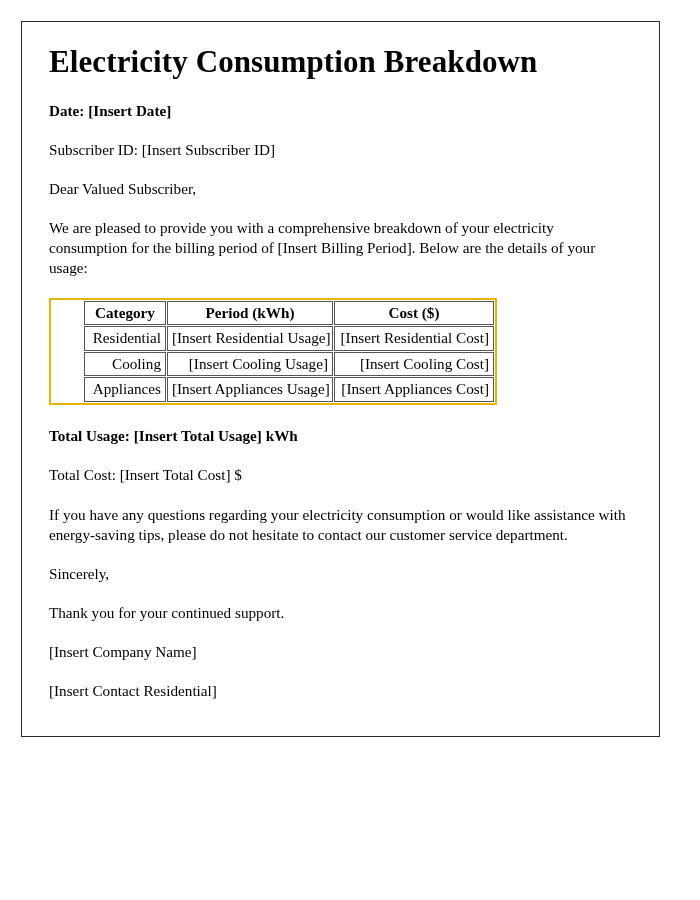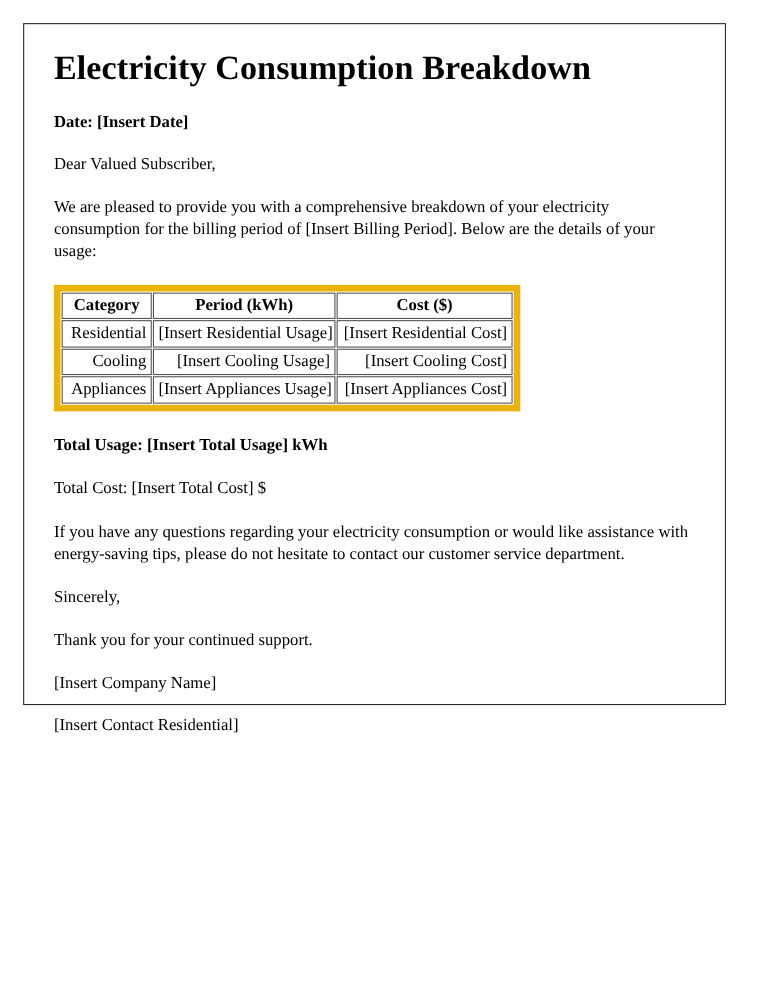--- a/index.html
+++ b/index.html
@@ -16,21 +16,21 @@
     color: #000000;
     -webkit-font-smoothing: antialiased;
   }
 
   
   .page-frame {
     position: absolute;
     left: 21px;
     top: 21px;
     width: 639px;
-    height: 620px;
+    height: 716px;
     border: 1px solid #2b2b2b;
     box-sizing: border-box;
     background: #ffffff;
   }
 
   .page-content {
     position: absolute;
     left: 27px;
     top: 22px;
     width: 582px;
@@ -58,25 +58,26 @@
   .gap-top-20 { margin-top: 20px; }
   .gap-top-21 { margin-top: 21px; font-weight: bold; }
 
   
   .usage-table-wrap {
     margin-top: 20px;
   }
   table.usage-table {
     border-collapse: separate;
     border-spacing: 1px;
-    border: 6px solid #eab308;
+    border: 2px solid #eab308;
     background: #ffffff;
     font-size: 15.2px;
     table-layout: fixed;
     width: 418px;
+    padding-left: 32px;
   }
   table.usage-table td,
   table.usage-table th {
     border: 1px solid #565656;
     padding: 1px 4px 2px 4px;
     line-height: 1.28;
     vertical-align: middle;
     background: #ffffff;
     overflow: hidden;
     white-space: nowrap;
@@ -95,20 +96,21 @@
 </head>
 <body>
 
 <div class="page-frame">
   <div class="page-content">
 
     <h1 class="doc-title">Electricity Consumption Breakdown</h1>
 
     <p class="para gap-top-21">Date: [Insert Date]</p>
 
+    <p class="para gap-top-19">Subscriber ID: [Insert Subscriber ID]</p>
 
     <p class="para gap-top-19">Dear Valued Subscriber,</p>
 
     <p class="para gap-top-19">We are pleased to provide you with a comprehensive breakdown of your electricity consumption for the billing period of [Insert Billing Period]. Below are the details of your usage:</p>
 
     <div class="usage-table-wrap">
       <table class="usage-table">
         <colgroup>
           <col class="col-category">
           <col class="col-usage">

